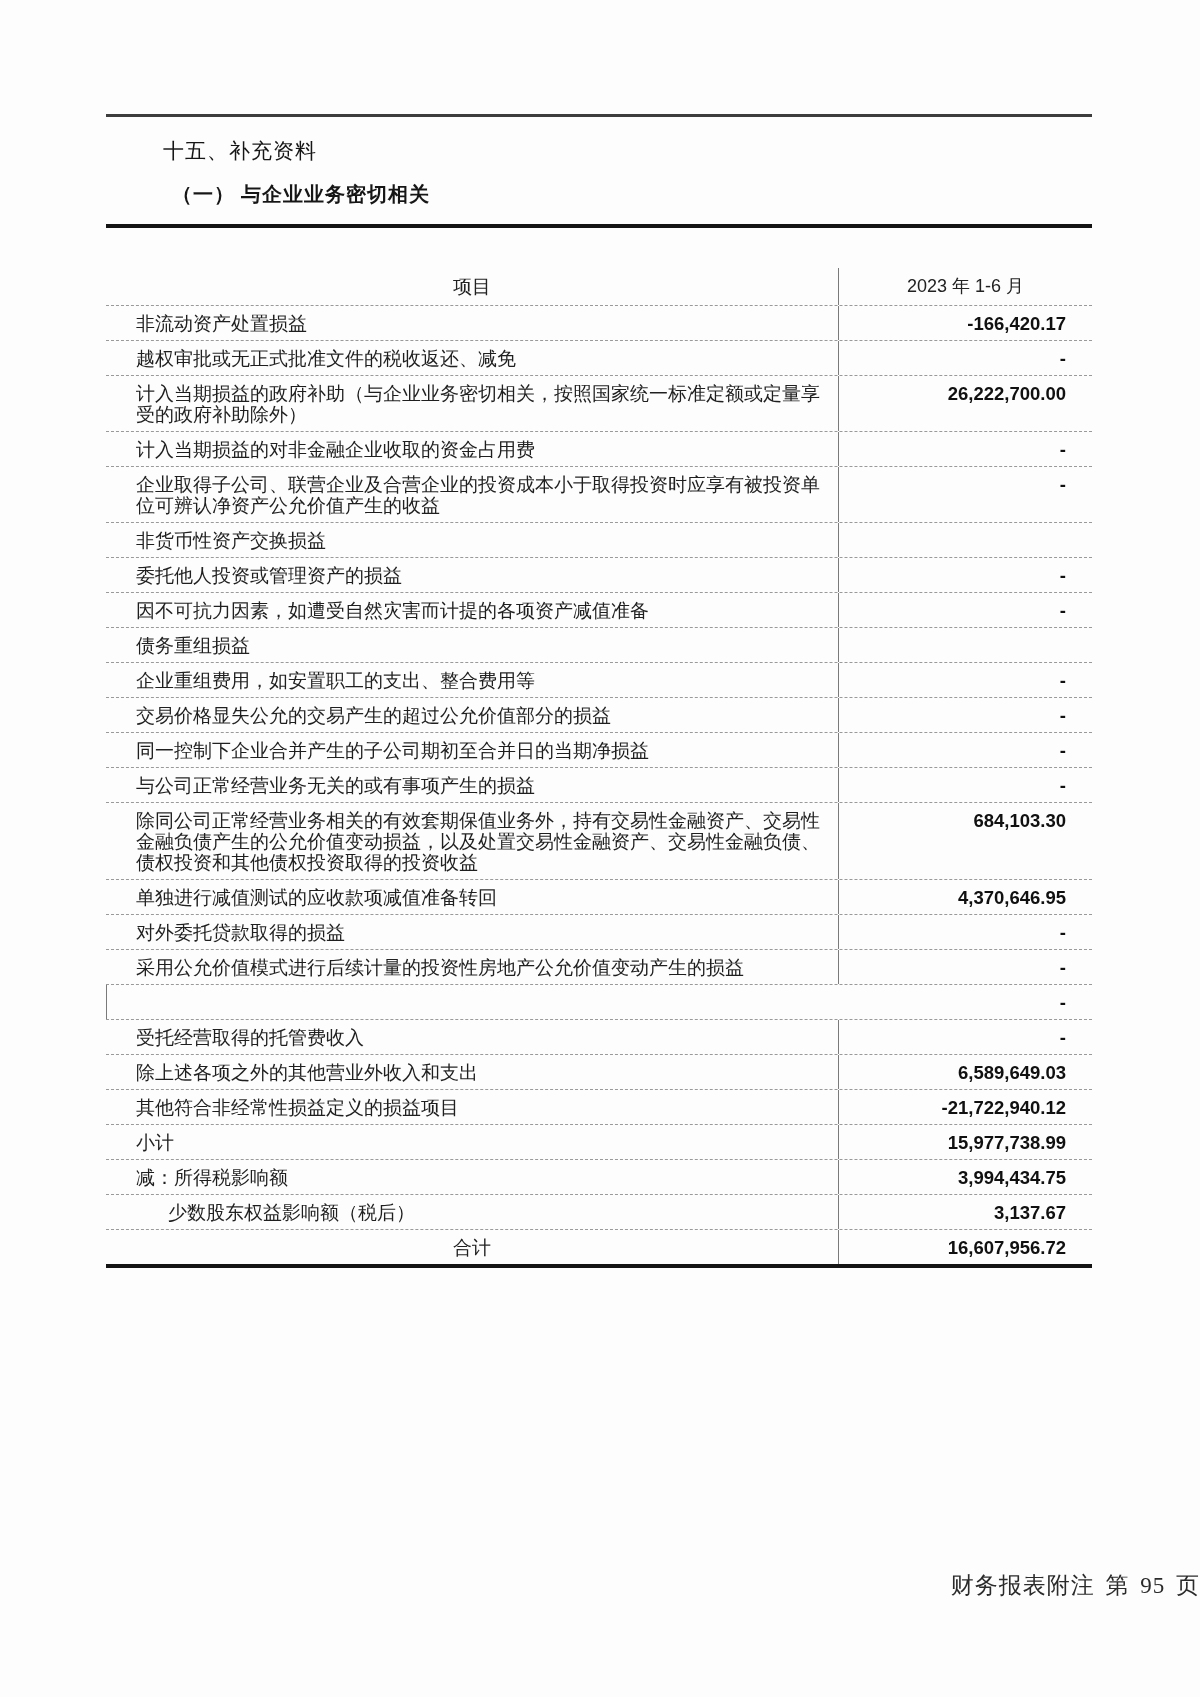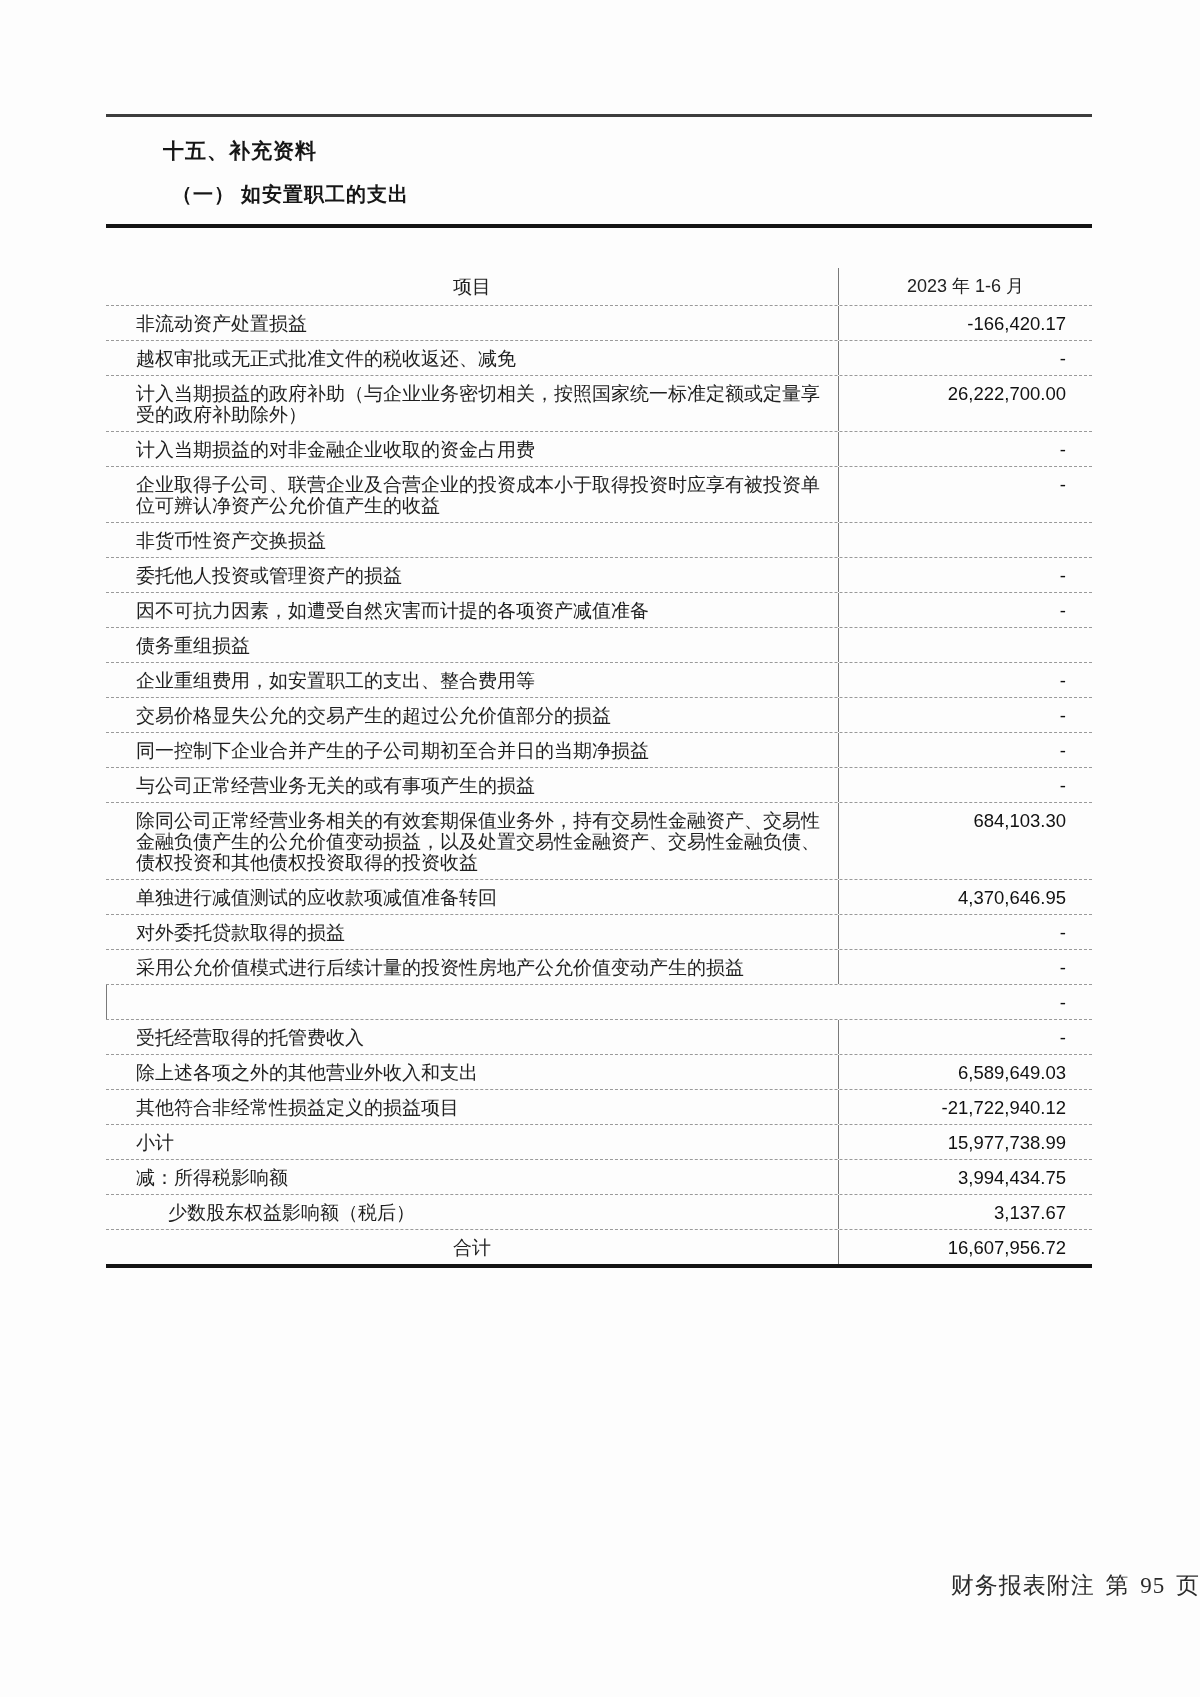--- a/index.html
+++ b/index.html
@@ -24,21 +24,21 @@
     width: 986px;
     height: 3px;
     background: #3d3d3d;
   }
   .section-title {
     position: absolute;
     left: 163px;
     top: 137px;
     margin: 0;
     font-size: 21px;
-    font-weight: bold;
+    font-weight: normal;
     letter-spacing: 1px;
     color: #161616;
   }
   .subsection-title {
     position: absolute;
     left: 172px;
     top: 181px;
     margin: 0;
     font-size: 20px;
     font-weight: bold;
@@ -89,21 +89,21 @@
     line-height: 21px;
     color: #1f1f1f;
   }
   .cell-value {
     box-sizing: border-box;
     flex: 1;
     border-left: 1px solid #7a7a7a;
     padding: 6.5px 26px 6.5px 10px;
     text-align: right;
     font-family: "Liberation Sans", sans-serif;
-    font-weight: 400;
+    font-weight: 700;
     font-size: 18.5px;
     line-height: 21px;
     color: #101010;
   }
   .row.indent .cell-label { padding-left: 62px; }
   .row.total .cell-label { text-align: center; padding-left: 12px; }
   .page-footer {
     position: absolute;
     left: 0;
     top: 1570px;
@@ -117,21 +117,21 @@
 </style>
 </head>
 <body>
 
 <div class="page">
 
   <div class="top-rule"></div>
 
   <h1 class="section-title">十五、补充资料</h1>
 
-  <h2 class="subsection-title">（一） 如安置职工的支出</h2>
+  <h2 class="subsection-title">（一） 与企业业务密切相关</h2>
 
   <div class="fin-table">
     <div class="thead">
       <div class="th th-label">项目</div>
       <div class="th th-value">2023 年 1-6 月</div>
     </div>
     <div id="tbody">
         <div class="row">
           <div class="cell-label">非流动资产处置损益</div>
           <div class="cell-value">-166,420.17</div>

